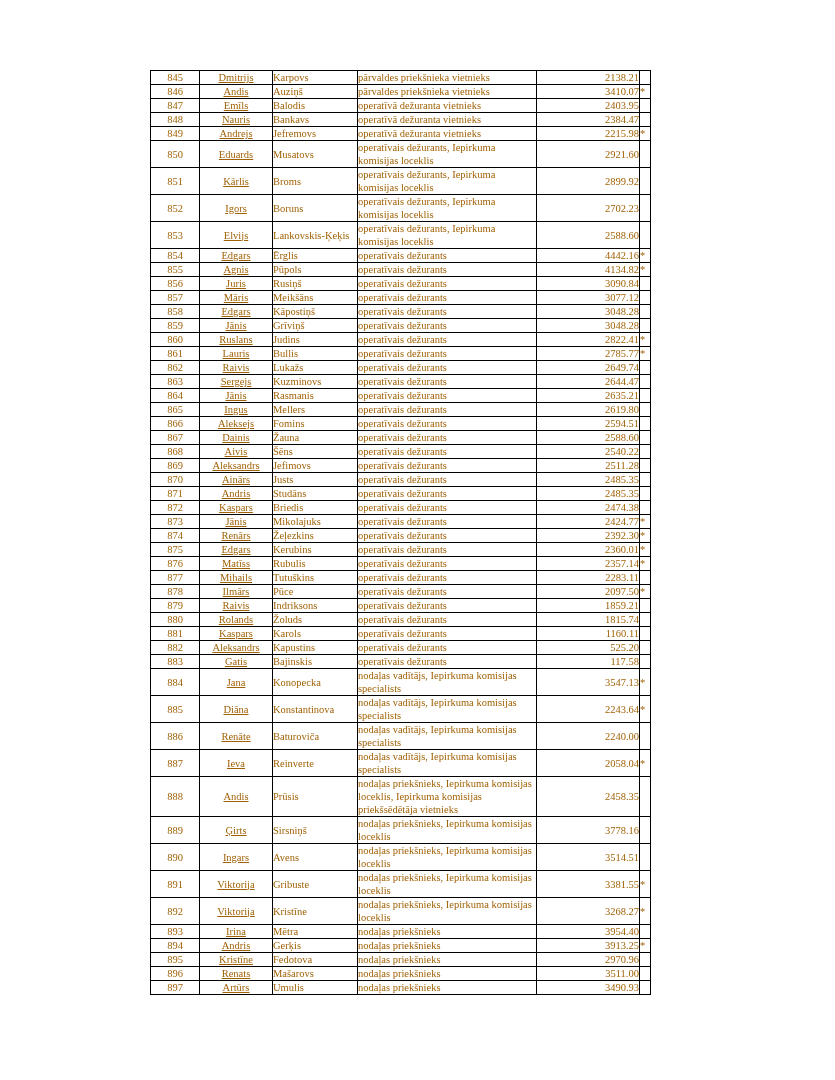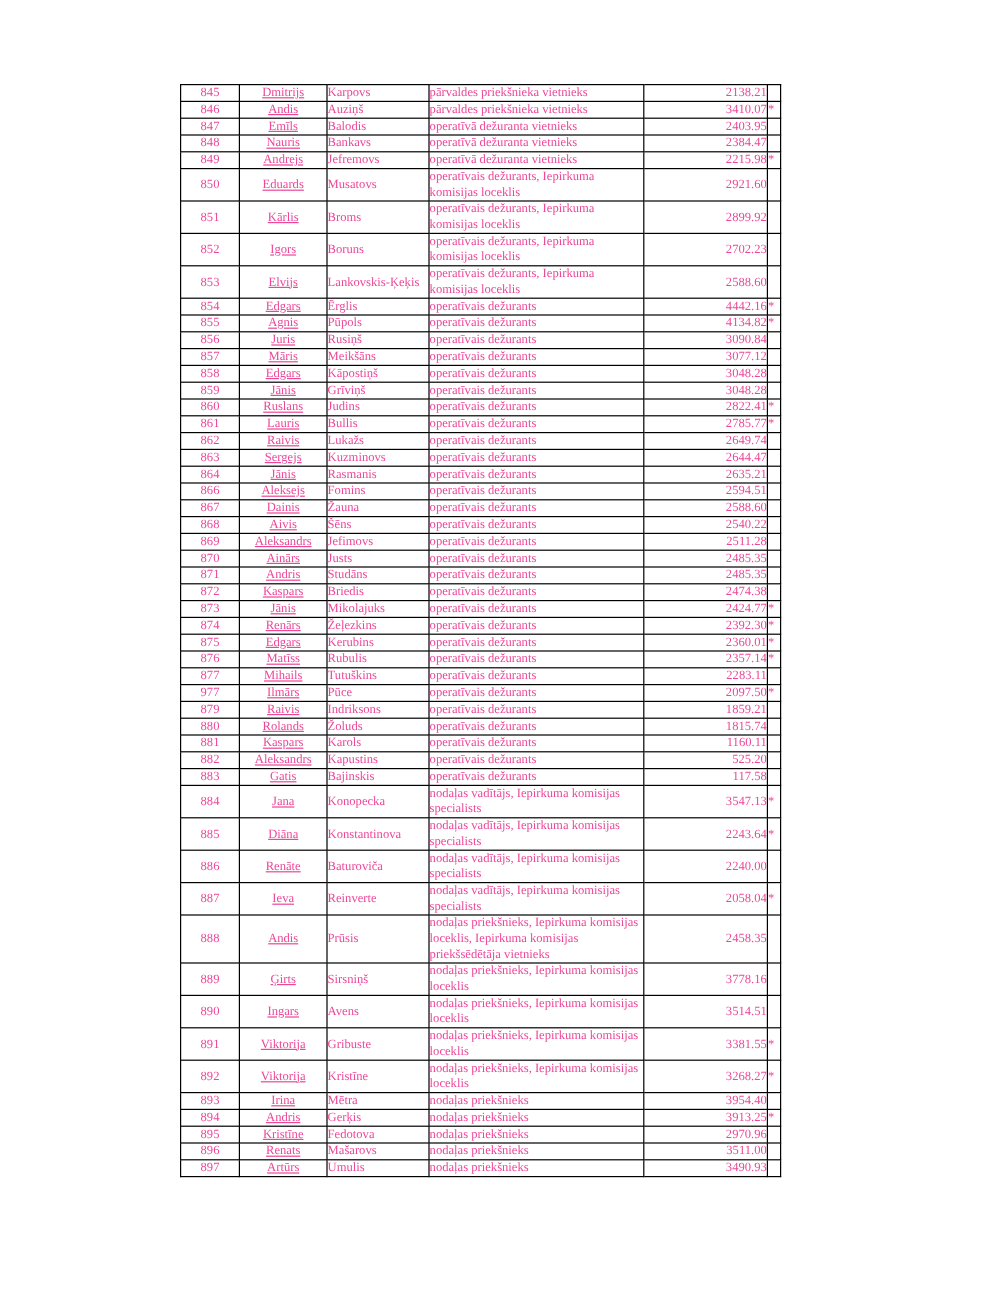--- a/index.html
+++ b/index.html
@@ -6,21 +6,21 @@
     margin: 0;
     padding: 0;
     background: #ffffff;
   }
   .page {
     position: relative;
     width: 835px;
     height: 1080px;
     background: #ffffff;
     font-family: "Liberation Serif", serif;
-    color: #ec4899;
+    color: #a16207;
     overflow: hidden;
   }
   table.personnel {
     position: absolute;
     left: 150px;
     top: 70px;
     border-collapse: collapse;
     table-layout: fixed;
   }
   table.personnel td {
@@ -205,20 +205,28 @@
         </tr>
         <tr>
           <td class="c-no">864</td>
           <td class="c-first">Jānis</td>
           <td class="c-last">Rasmanis</td>
           <td class="c-pos">operatīvais dežurants</td>
           <td class="c-amt">2635.21</td>
           <td class="c-star"></td>
         </tr>
         <tr>
+          <td class="c-no">865</td>
+          <td class="c-first">Ingus</td>
+          <td class="c-last">Mellers</td>
+          <td class="c-pos">operatīvais dežurants</td>
+          <td class="c-amt">2619.80</td>
+          <td class="c-star"></td>
+        </tr>
+        <tr>
           <td class="c-no">866</td>
           <td class="c-first">Aleksejs</td>
           <td class="c-last">Fomins</td>
           <td class="c-pos">operatīvais dežurants</td>
           <td class="c-amt">2594.51</td>
           <td class="c-star"></td>
         </tr>
         <tr>
           <td class="c-no">867</td>
           <td class="c-first">Dainis</td>
@@ -301,21 +309,21 @@
         </tr>
         <tr>
           <td class="c-no">877</td>
           <td class="c-first">Mihails</td>
           <td class="c-last">Tutuškins</td>
           <td class="c-pos">operatīvais dežurants</td>
           <td class="c-amt">2283.11</td>
           <td class="c-star"></td>
         </tr>
         <tr>
-          <td class="c-no">977</td>
+          <td class="c-no">878</td>
           <td class="c-first">Ilmārs</td>
           <td class="c-last">Pūce</td>
           <td class="c-pos">operatīvais dežurants</td>
           <td class="c-amt">2097.50</td>
           <td class="c-star">*</td>
         </tr>
         <tr>
           <td class="c-no">879</td>
           <td class="c-first">Raivis</td>
           <td class="c-last">Indriksons</td>

